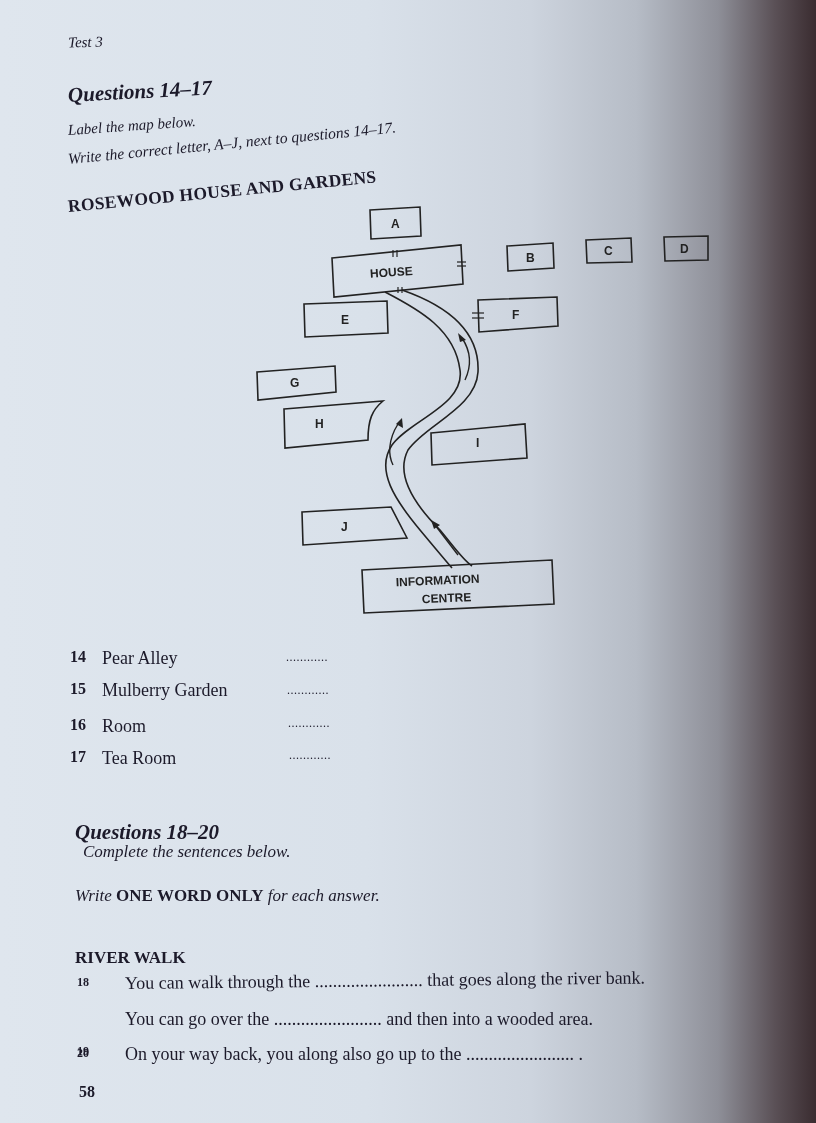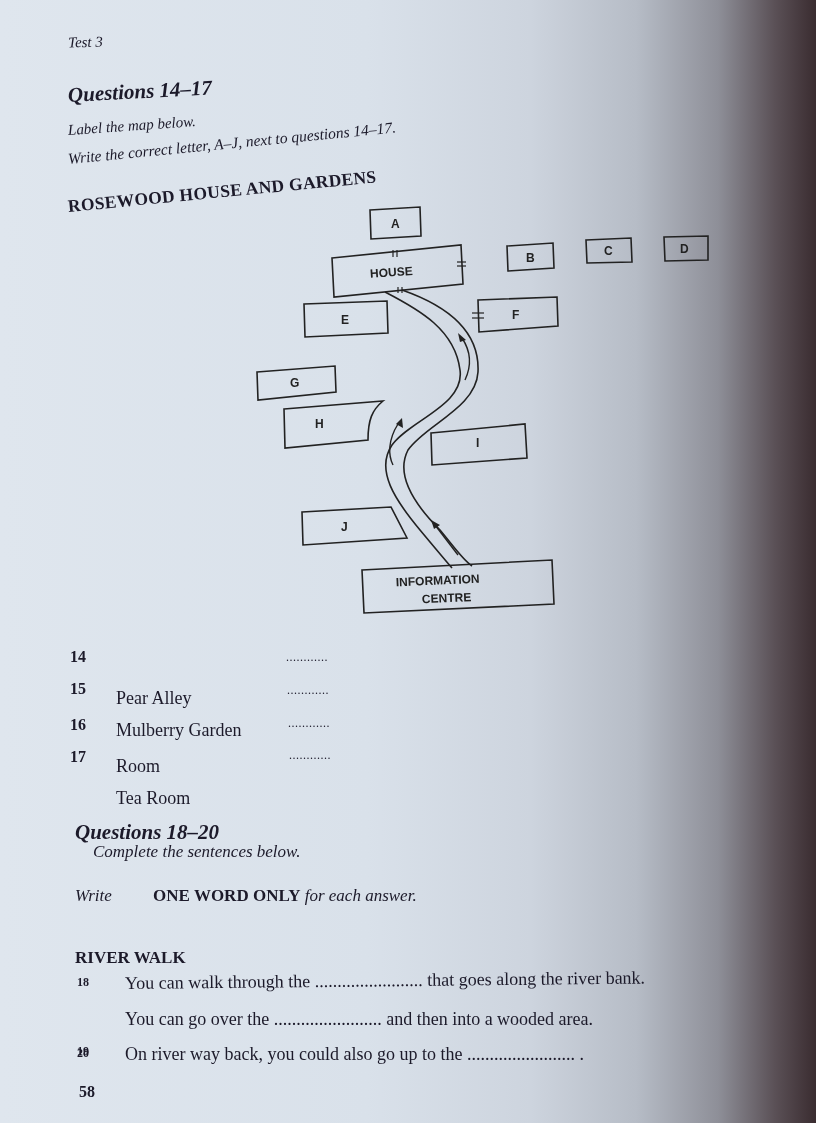--- a/index.html
+++ b/index.html
@@ -17,31 +17,31 @@
   .instr { font-style:italic; font-size:15px; }
   .i1 { left:68px; top:122px; transform:rotate(-4deg); transform-origin:left center; }
   .i2 { left:68px; top:150px; transform:rotate(-5.5deg); transform-origin:left center; font-size:15.5px; }
   .map-title { left:68px; top:196px; font-weight:bold; font-size:17.5px; transform:rotate(-5.5deg); transform-origin:left center; letter-spacing:0.3px; }
   svg.map { position:absolute; left:0; top:0; width:816px; height:660px; }
   .map-box { fill:none; stroke:#222; stroke-width:1.6; }
   .map-lbl { font-family:"Liberation Sans","DejaVu Sans",sans-serif; font-weight:bold; font-size:12px; fill:#222; }
   .qlist { left:70px; top:648px; font-size:18px; }
   .qrow { position:absolute; left:0; white-space:nowrap; }
   .qnum { position:absolute; left:0; font-weight:bold; font-size:16px; }
-  .qtxt { position:absolute; left:46px;margin-top:40px; }
+  .qtxt { position:absolute; left:32px; }
   .qdots { position:absolute; font-size:12px; letter-spacing:0.5px; }
   .q2 { left:75px; top:820px; }
-  .i3 { left:93px; top:842px; font-size:17px; }
+  .i3 { left:83px; top:842px; font-size:17px; }
   .i4 { left:75px; top:886px; font-size:17px; }
   .rw { left:75px; top:948px; font-weight:bold; font-size:17px; }
   .sent { font-size:18px; }
   .snum { position:absolute; left:0; font-weight:bold; font-size:12px; }
   .stxt { position:absolute; left:48px; white-space:nowrap; }
   .pnum { left:79px; top:1083px; font-size:16px;font-weight:bold; }
-  b.strong { font-style:normal; font-weight:bold;margin-left:37px; }
+  b.strong { font-style:normal; font-weight:bold; }
 </style>
 </head>
 <body>
 
 <div class="page">
 
   <div class="abs running-head">Test 3</div>
 
   <div class="abs q-head q1">Questions 14–17</div>
   <div class="abs instr i1">Label the map below.</div>
@@ -157,17 +157,17 @@
   <div class="abs sent" style="left:77px;top:973px;">
     <span class="snum" style="top:2px;">18</span>
     <span class="stxt" style="transform:rotate(-0.6deg);transform-origin:left center;">You can walk through the ........................ that goes along the river bank.</span>
   </div>
   <div class="abs sent" style="left:77px;top:1009px;">
     <span class="snum" style="top:2px;margin-top:33px;">19</span>
     <span class="stxt">You can go over the ........................ and then into a wooded area.</span>
   </div>
   <div class="abs sent" style="left:77px;top:1044px;">
     <span class="snum" style="top:2px;">20</span>
-    <span class="stxt">On river way back, you could also go up to the ........................ .</span>
+    <span class="stxt">On your way back, you along also go up to the ........................ .</span>
   </div>
 
   <div class="abs pnum">58</div>
 </div>
 
 </body></html>

